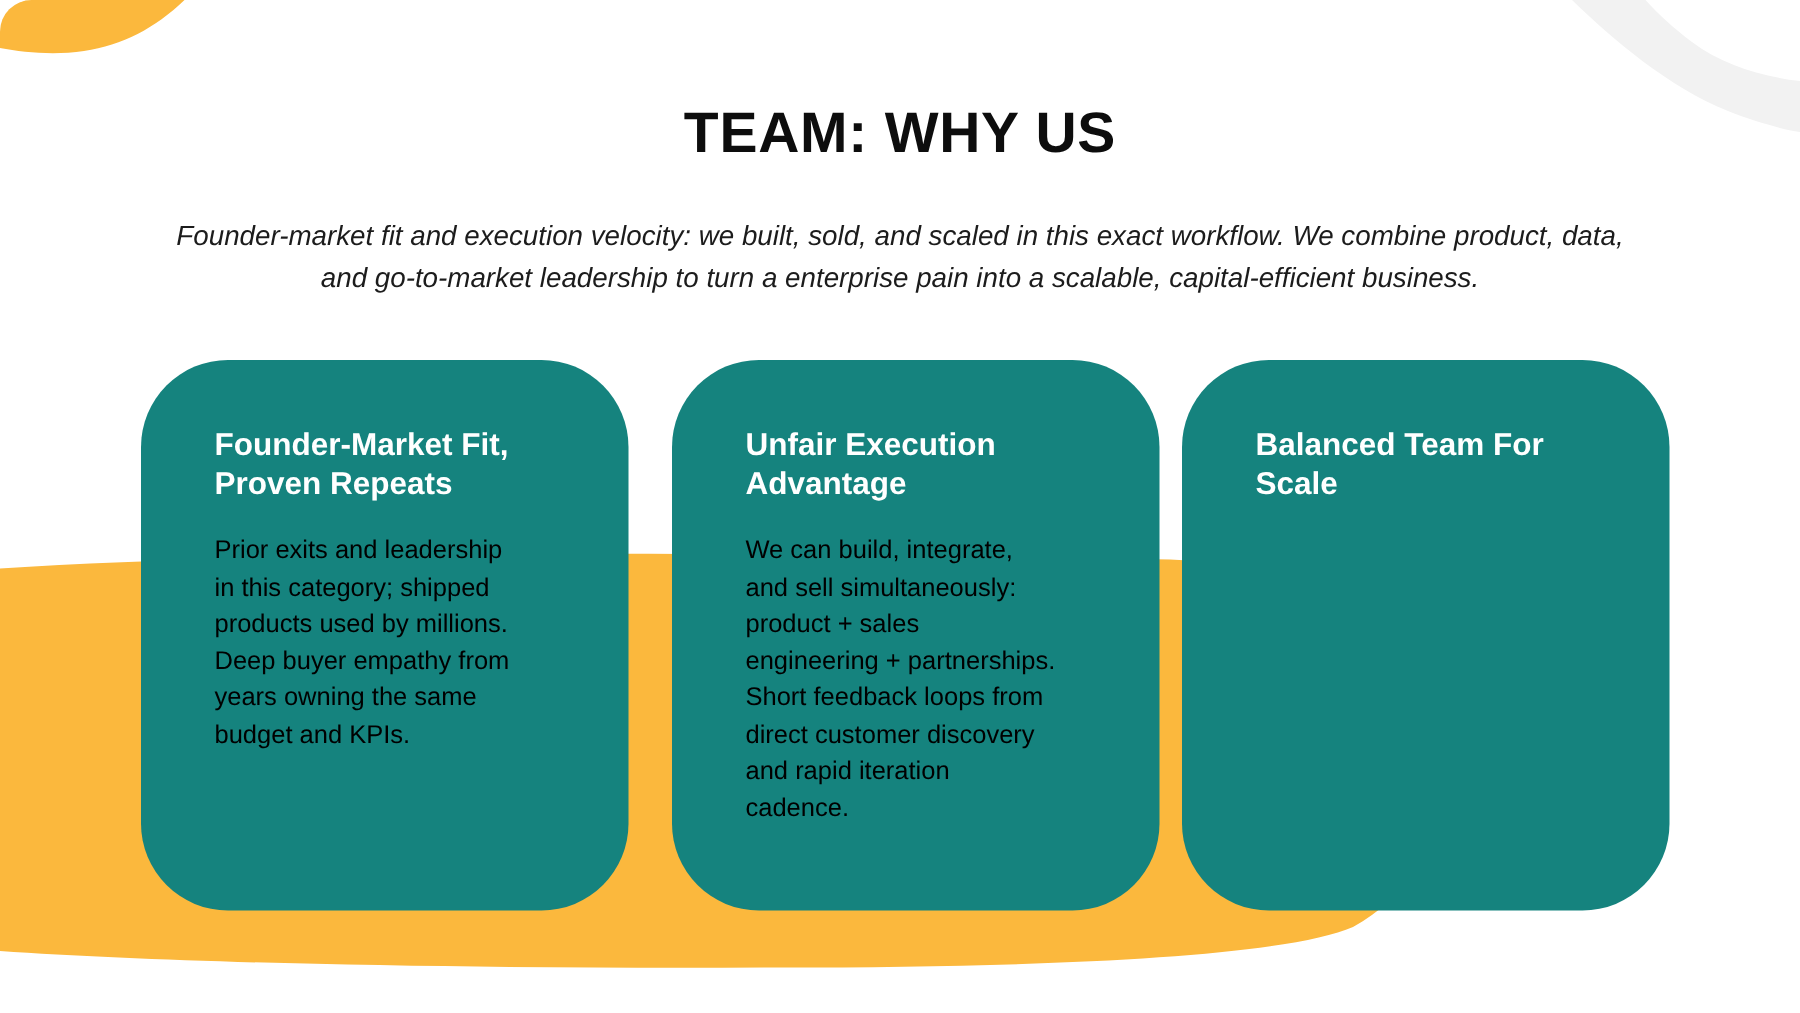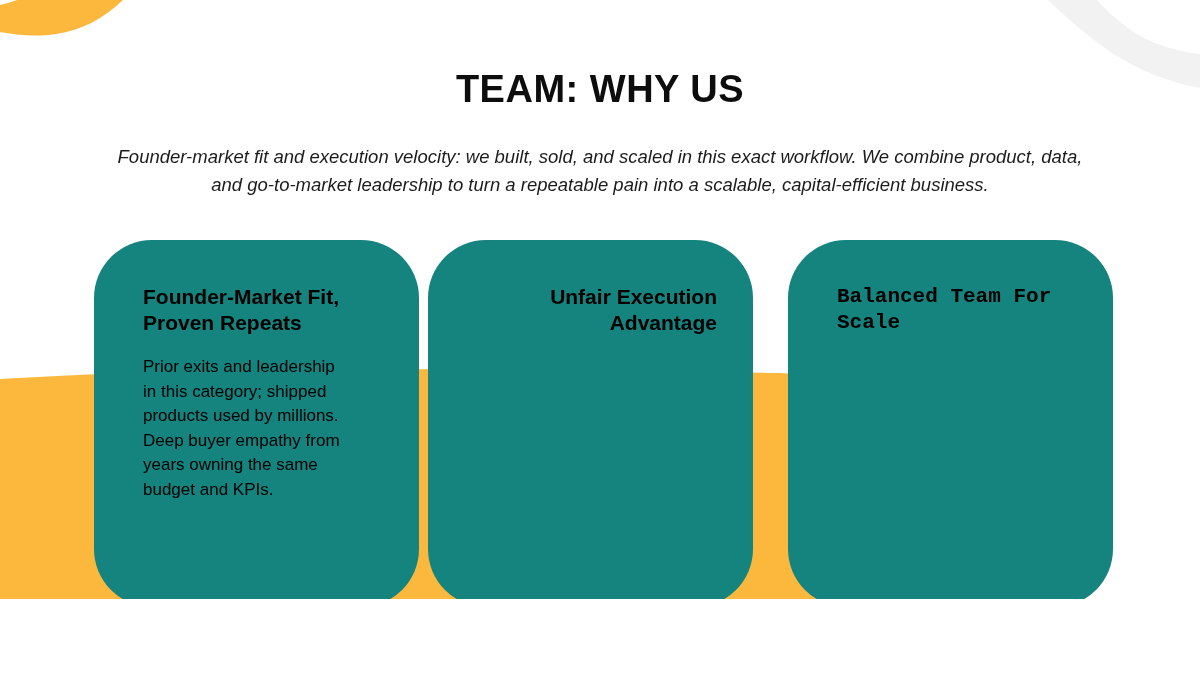--- a/index.html
+++ b/index.html
@@ -4,23 +4,24 @@
 <style>
   html, body {
     margin: 0;
     padding: 0;
     background: #ffffff;
     font-family: "Liberation Sans", sans-serif;
   }
   .slide {
     position: relative;
     width: 1200px;
-    height: 599px;
+    height: 675px;
     background: #ffffff;
     overflow: hidden;
+    border-radius: 21px;
   }
   .bg-shapes {
     position: absolute;
     inset: 0;
     width: 1200px;
     height: 675px;
     display: block;
   }
   .page-title {
     position: absolute;
@@ -51,28 +52,28 @@
   .card {
     position: absolute;
     top: 240px;
     width: 325px;
     height: 367px;
     border-radius: 58px;
     box-sizing: border-box;
     padding: 44px 36px 0 49px;
   }
   .card-1 { left: 94px; }
-  .card-2 { left: 428px; text-align: right; }
+  .card-2 { left: 448px; }
   .card-3 { left: 788px; }
   .card h2 {
     margin: 0;
     font-size: 21px;
     line-height: 26px;
     font-weight: bold;
-    color: #000000;
+    color: #ffffff;
     white-space: pre-line;
   }
   .card p {
     margin: 19px 0 0 0;
     font-size: 17px;
     line-height: 24.5px;
     color: #000000;
     white-space: pre-line;
   }
 </style>
@@ -86,36 +87,44 @@
     <path d="M1048,0 C1075,26 1112,58 1152,74 C1170,81 1187,86 1200,88 L1200,54 C1174,51 1148,43 1128,28 C1116,19 1106,10 1097,0 Z" fill="#F2F2F2"></path>
 
     <path d="M17,0 C11,2 5,4 0,5 L0,32 C16,35 36,37 56,34 C82,30 103,19 123,0 Z" fill="#FBB83D"></path>
 
     <path d="M0,379 C200,366 500,368 780,373 C880,377 948,430 955,520 C959,562 942,596 902,618 C856,638 700,645 520,645 C340,646 130,643 0,634 Z" fill="#FBB83D"></path>
   </svg>
 
   <h1 class="page-title">TEAM: WHY US</h1>
 
   <p class="subtitle">Founder-market fit and execution velocity: we built, sold, and scaled in this exact workflow. We combine product, data,
-and go-to-market leadership to turn a repeatable pain into a scalable, capital-efficient business.</p>
+and go-to-market leadership to turn a enterprise pain into a scalable, capital-efficient business.</p>
 
   <section class="card card-1" style="background: rgb(21, 131, 126);">
     <h2>Founder-Market Fit,
 Proven Repeats</h2>
     <p>Prior exits and leadership
 in this category; shipped
 products used by millions.
 Deep buyer empathy from
 years owning the same
 budget and KPIs.</p>
   </section>
 
   <section class="card card-2" style="background: rgb(21, 131, 126);">
     <h2>Unfair Execution
 Advantage</h2>
+    <p>We can build, integrate,
+and sell simultaneously:
+product + sales
+engineering + partnerships.
+Short feedback loops from
+direct customer discovery
+and rapid iteration
+cadence.</p>
   </section>
 
-  <section class="card card-3" style="background: rgb(21, 131, 126); font-family: Liberation Mono, monospace;">
+  <section class="card card-3" style="background: rgb(21, 131, 126);">
     <h2>Balanced Team For
 Scale</h2>
   </section>
 
 </div>
 
 </body></html>

